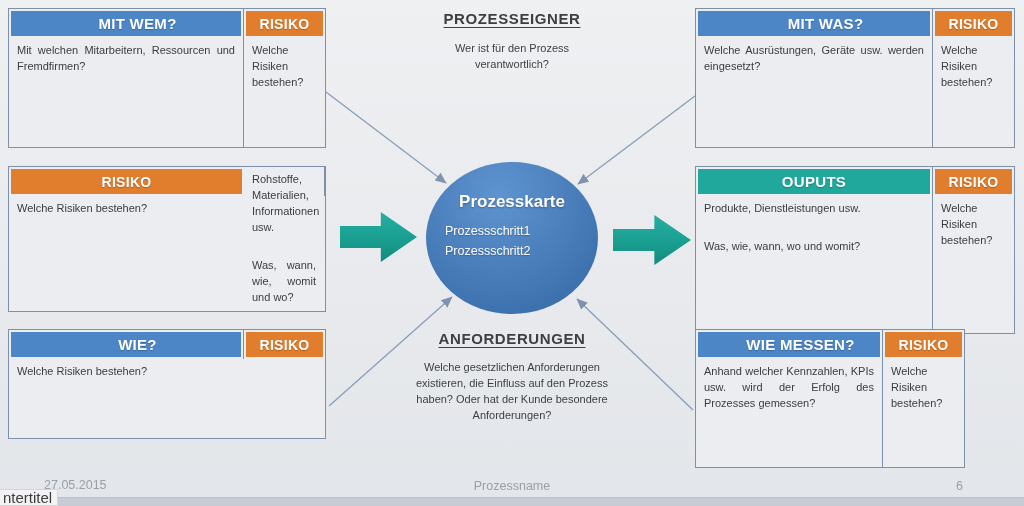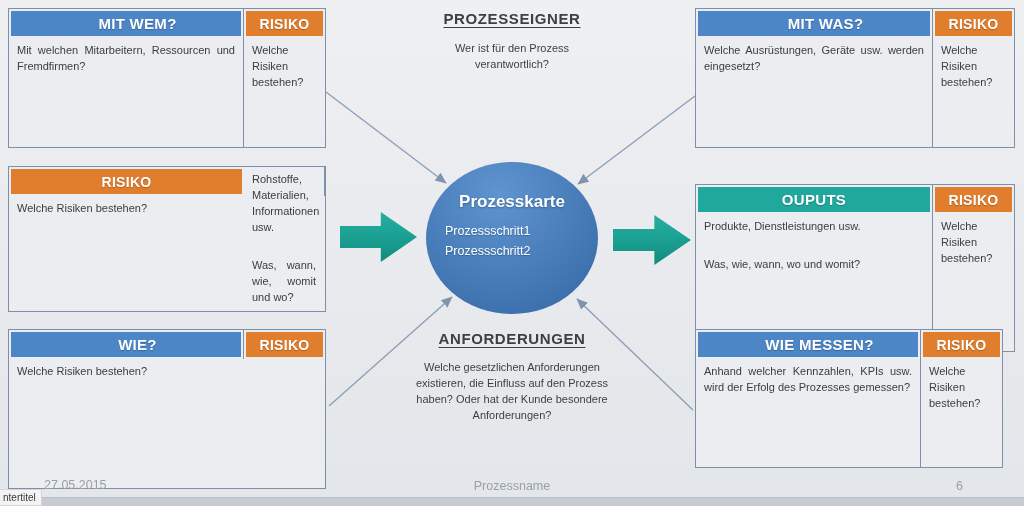--- a/index.html
+++ b/index.html
@@ -64,21 +64,21 @@
   .footer-date{left:44px;top:478px;}
   .footer-center{left:0;right:0;top:479px;text-align:center;}
   .page-number{left:956px;top:479px;}
   .bottom-band{
     position:absolute;left:0;right:0;bottom:0;height:8px;
     background:#c7ccd4;border-top:1px solid #bac0ca;
   }
   .placeholder-tag{
     position:absolute;left:0;top:489px;height:17px;box-sizing:border-box;
     background:#f3f3f3;border:1px solid #d6d6d6;border-left:none;
-    color:#3c3c3c;font-size:10px;line-height:14px;padding:1px 5px 0 3px;z-index:5;
+    color:#3c3c3c;font-size:15px;line-height:14px;padding:1px 5px 0 3px;z-index:5;
   }
 </style>
 </head>
 <body>
 
 <div class="slide">
 
   <svg class="connectors" width="1024" height="506">
     <defs>
       <marker id="ah" markerWidth="9" markerHeight="8" refX="7.5" refY="3.5" orient="auto">
@@ -109,21 +109,21 @@
     <div class="hcell">
         <div class="hdr orange">RISIKO</div>
       </div>
     <div class="bcell main main-col">
       <div>Rohstoffe, Materialien, Informationen usw.</div>
         <div class="p2">Was, wann, wie, womit und wo?</div>
     </div>
     <div class="bcell">Welche Risiken bestehen?</div>
   </div>
 
-  <div class="qbox" style="left:8px;top:329px;width:318px;height:160px">
+  <div class="qbox" style="left:8px;top:329px;width:318px;height:110px">
     <div class="hcell main-col">
         <div class="hdr blue">WIE?</div>
       </div>
     <div class="hcell">
         <div class="hdr orange">RISIKO</div>
       </div>
     <div class="bcell">Welche Risiken bestehen?</div>
   </div>
 
   <div class="qbox" style="left:695px;top:8px;width:320px;height:140px">
@@ -133,35 +133,35 @@
     <div class="hcell">
         <div class="hdr orange">RISIKO</div>
       </div>
     <div class="bcell main main-col">
       <div>Welche Ausrüstungen, Geräte usw. werden eingesetzt?</div>
         <div class="p2"></div>
     </div>
     <div class="bcell">Welche Risiken bestehen?</div>
   </div>
 
-  <div class="qbox" style="left:695px;top:184px;width:320px;height:168px">
+  <div class="qbox" style="left:695px;top:166px;width:320px;height:168px">
     <div class="hcell main-col">
         <div class="hdr teal">OUPUTS</div>
       </div>
     <div class="hcell">
         <div class="hdr orange">RISIKO</div>
       </div>
     <div class="bcell main main-col">
       <div>Produkte, Dienstleistungen usw.</div>
         <div class="p2">Was, wie, wann, wo und womit?</div>
     </div>
     <div class="bcell">Welche Risiken bestehen?</div>
   </div>
 
-  <div class="qbox" style="left:695px;top:329px;width:308px;height:139px">
+  <div class="qbox" style="left:695px;top:329px;width:270px;height:139px">
     <div class="hcell main-col">
         <div class="hdr blue">WIE MESSEN?</div>
       </div>
     <div class="hcell">
         <div class="hdr orange">RISIKO</div>
       </div>
     <div class="bcell main main-col">
       <div>Anhand welcher Kennzahlen, KPIs usw. wird der Erfolg des Prozesses gemessen?</div>
         <div class="p2"></div>
     </div>

